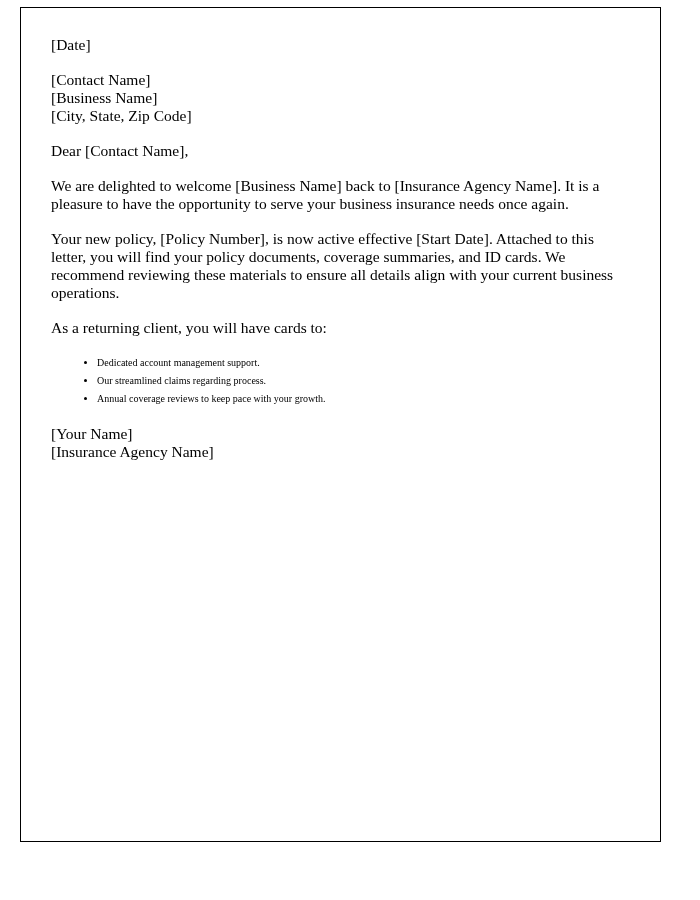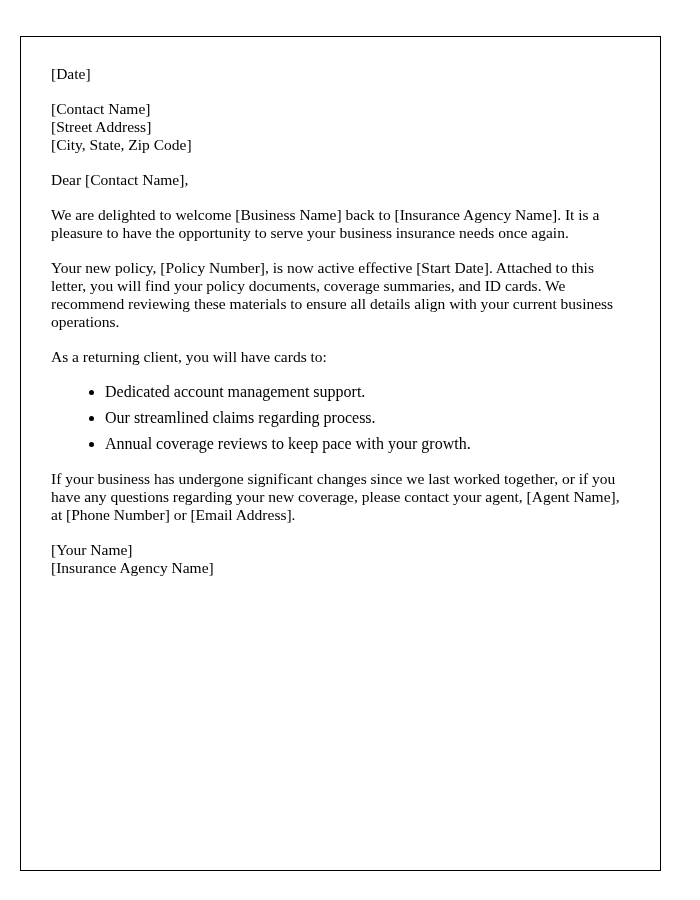--- a/index.html
+++ b/index.html
@@ -13,21 +13,21 @@
   }
   .canvas {
     position: relative;
     width: 700px;
     height: 900px;
     background: #ffffff;
   }
   .page {
     position: absolute;
     left: 20px;
-    top: 36px;
+    top: 7px;
     width: 641px;
     height: 835px;
     border: 1px solid #000000;
     box-sizing: border-box;
     background: #ffffff;
     padding: 28px 30px 0 30px;
     overflow: hidden;
   }
   .line, .para {
     font-size: 15.5px;
@@ -39,55 +39,54 @@
   }
   .para {
     margin-bottom: 17px;
   }
   ul.bullets {
     margin: 0 0 17px 0;
     padding-left: 46px;
     list-style-type: disc;
   }
   ul.bullets li {
-    font-size: 16px;
+    font-size: 10px;
     line-height: 18px;
-    margin: 8px;
+    margin: 0;
   }
 </style>
 </head>
 <body>
 
 <div class="canvas">
   <div class="page">
 
     <div class="line block-gap">[Date]</div>
 
     <div class="block-gap">
       <div class="line">[Contact Name]</div>
-      <div class="line">[Street Address]</div>
+      <div class="line">[Business Name]</div>
       <div class="line">[City, State, Zip Code]</div>
     </div>
 
 
     <div class="line block-gap">Dear [Contact Name],</div>
 
     <p class="para">We are delighted to welcome [Business Name] back to [Insurance Agency Name]. It is a pleasure to have the opportunity to serve your business insurance needs once again.</p>
 
     <p class="para">Your new policy, [Policy Number], is now active effective [Start Date]. Attached to this letter, you will find your policy documents, coverage summaries, and ID cards. We recommend reviewing these materials to ensure all details align with your current business operations.</p>
 
     <p class="para">As a returning client, you will have cards to:</p>
 
     <ul class="bullets">
       <li>Dedicated account management support.</li>
       <li>Our streamlined claims regarding process.</li>
       <li>Annual coverage reviews to keep pace with your growth.</li>
     </ul>
 
-    <p class="para">If your business has undergone significant changes since we last worked together, or if you have any questions regarding your new coverage, please contact your agent, [Agent Name], at [Phone Number] or [Email Address].</p>
 
 
 
     <div>
       <div class="line">[Your Name]</div>
       <div class="line">[Insurance Agency Name]</div>
     </div>
 
   </div>
 </div>

